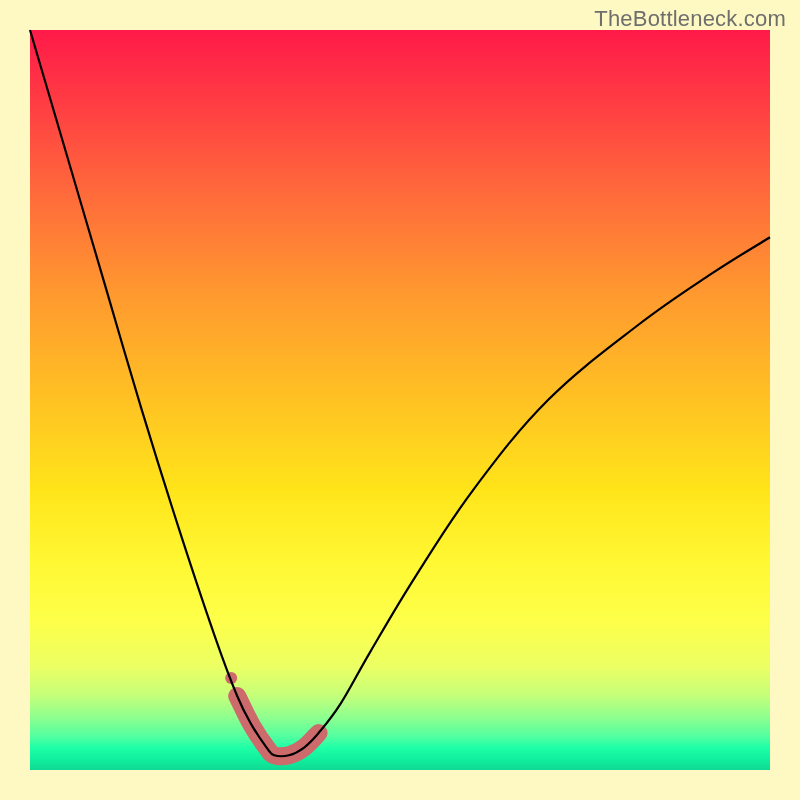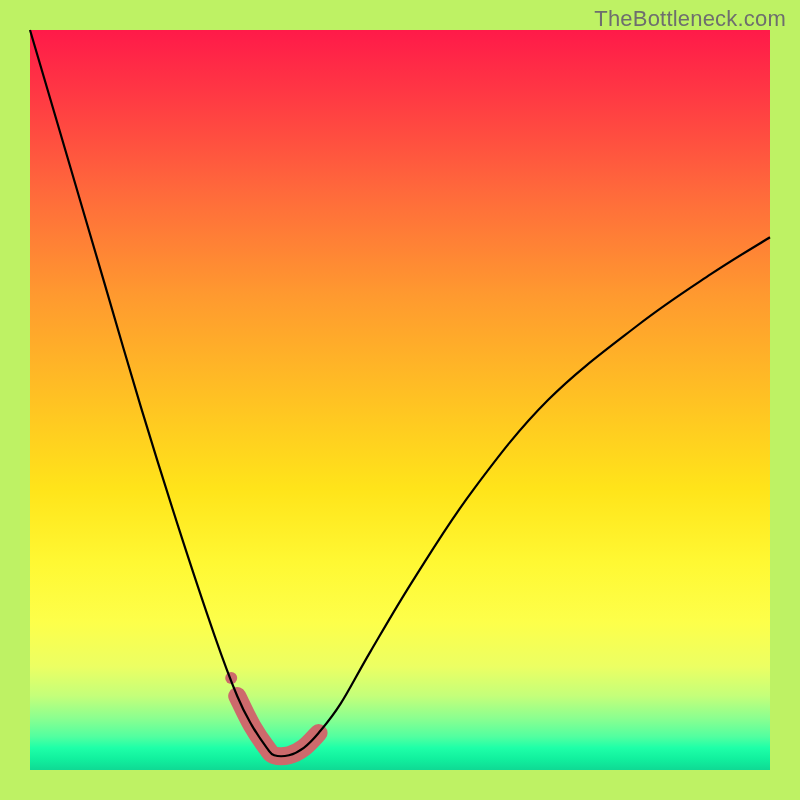--- a/index.html
+++ b/index.html
@@ -8,21 +8,21 @@
     width: 800px;
     height: 800px;
     overflow: hidden;
     background: #000;
     font-family: Arial, Helvetica, sans-serif;
   }
   .frame {
     position: absolute;
     left: 0; top: 0;
     width: 800px; height: 800px;
-    background: #bef264;
+    background: #fef9c3;
   }
   .plot-area {
     position: absolute;
     left: 30px;
     top: 30px;
     width: 740px;
     height: 740px;
     background: linear-gradient(to bottom,
       #ff1a49 0%,
       #ff3644 8%,

